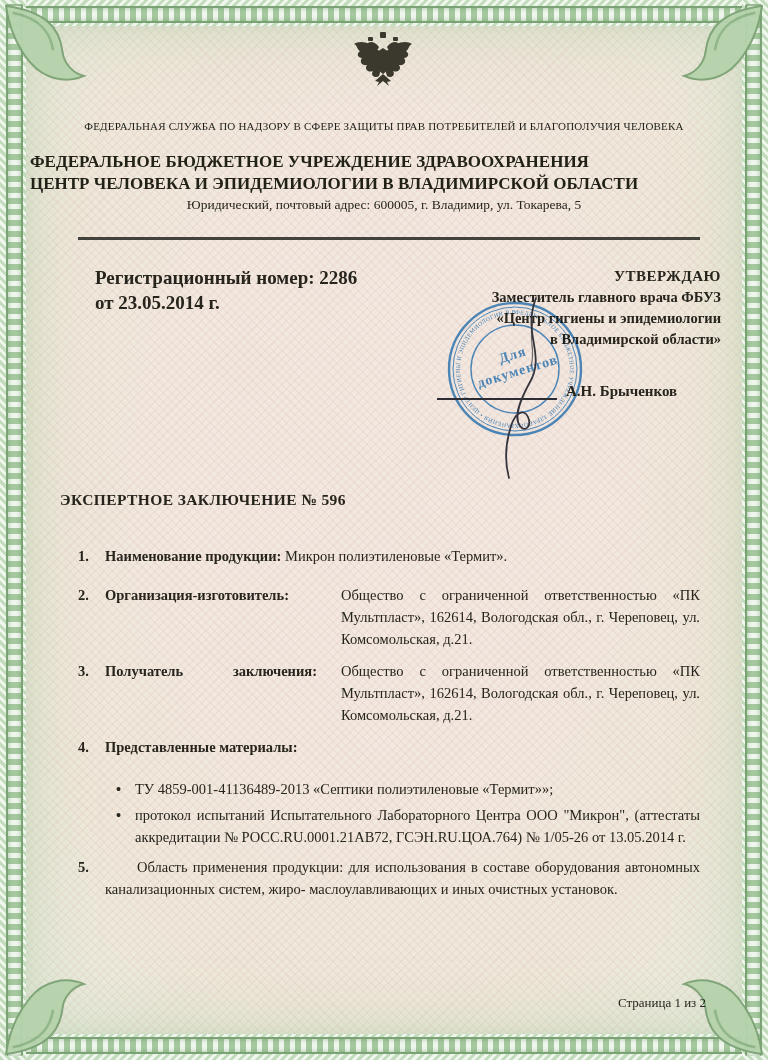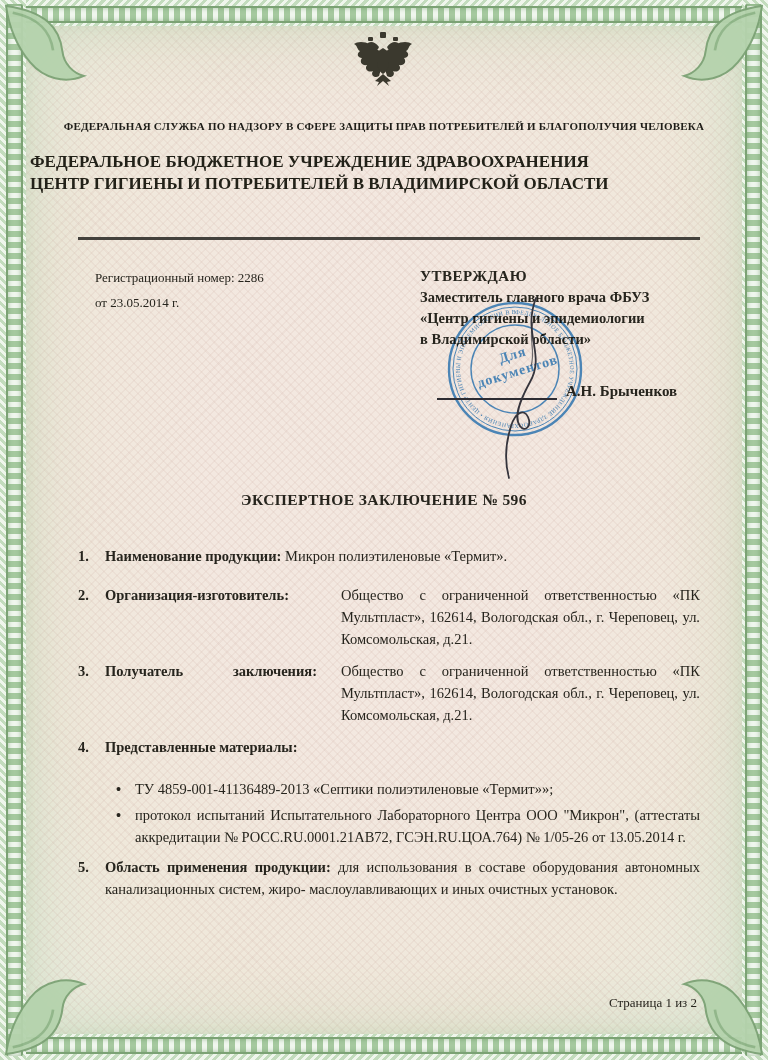--- a/index.html
+++ b/index.html
@@ -37,60 +37,60 @@
   .corner{position:absolute;width:86px;height:86px;z-index:3;opacity:.95;}
   .corner svg{width:100%;height:100%;display:block;}
   .corner.tl{top:2px;left:2px;}
   .corner.tr{top:2px;right:2px;transform:scaleX(-1);}
   .corner.bl{bottom:2px;left:2px;transform:scaleY(-1);}
   .corner.br{bottom:2px;right:2px;transform:scale(-1,-1);}
   
   .content{position:absolute;inset:0;z-index:4;}
   .coat{position:absolute;left:351px;top:31px;width:64px;height:60px;}
   .agency{position:absolute;top:120px;left:50px;width:668px;text-align:center;
-    font-weight:bold;font-size:11px;letter-spacing:.2px;color:#1e1d18;}
+    font-weight:normal;font-size:11px;letter-spacing:.2px;color:#1e1d18;}
   .orgname{position:absolute;top:151px;left:30px;width:708px;
     font-weight:bold;font-size:17px;line-height:22px;color:#222118;}
   .addr{position:absolute;top:197px;left:60px;width:648px;text-align:center;font-size:13.5px;}
   .phone{position:absolute;top:215px;left:60px;width:648px;text-align:center;font-size:13.5px;}
   .rule{position:absolute;top:237px;left:78px;width:622px;height:3px;background:#43413c;}
-  .regblock{position:absolute;left:95px;top:265px;font-weight:normal;font-size:13px;line-height:25px;}
-  .approve{position:absolute;left:420px;top:266px;width:285px;text-align:left;
+  .regblock{position:absolute;left:95px;top:265px;font-weight:bold;font-size:19px;line-height:25px;}
+  .approve{position:absolute;left:436px;top:266px;width:285px;text-align:right;
     font-weight:bold;font-size:14.5px;line-height:21px;}
   .approve .aw{font-size:15px;letter-spacing:.5px;}
   .signline{position:absolute;left:437px;top:383px;width:120px;height:15px;border-bottom:2px solid #2e2d33;z-index:6;}
   .signname{position:absolute;left:566px;top:383px;font-weight:bold;font-size:15px;z-index:7;text-align:right;}
   
   .stamp{position:absolute;left:444px;top:298px;width:142px;height:142px;z-index:5;
     mix-blend-mode:multiply;opacity:.92;}
   .stamp svg{width:100%;height:100%;display:block;}
   .stampcenter{position:absolute;left:18px;top:48px;width:106px;text-align:center;
     transform:rotate(-17deg);color:#3c7cb2;font-weight:bold;font-size:14px;line-height:17px;
     letter-spacing:1px;font-family:"Liberation Serif",serif;}
   .sig{position:absolute;left:470px;top:292px;width:110px;height:190px;z-index:6;}
   .sig svg{width:100%;height:100%;display:block;}
   
-  .doctitle{position:absolute;top:491px;left:60px;width:648px;text-align:center;
+  .doctitle{position:absolute;top:491px;left:60px;width:648px;
     font-weight:bold;font-size:15.5px;letter-spacing:.4px;}
   .items{position:absolute;left:78px;top:545px;width:622px;font-size:14.5px;line-height:22px;}
   .item{position:relative;}
   .item .num{position:absolute;left:0;top:0;font-weight:bold;}
   .item .body{padding-left:27px;}
   .item .just{text-align:justify;}
   .item.cols .body{display:grid;grid-template-columns:212px 1fr;column-gap:24px;}
   .col-label{display:block;font-weight:bold;text-align:justify;text-align-last:justify;}
   .i1{margin-bottom:17px;}
   .i2{margin-bottom:10px;}
   .i3{margin-bottom:10px;}
   .i4{margin-bottom:0;}
   .bullets{list-style:none;margin:20px 0 8px 0;padding:0;}
   .bullets li{position:relative;padding-left:57px;text-align:justify;margin-bottom:4px;}
   .bullets .bullet{position:absolute;left:38px;top:0;font-weight:bold;}
-  .i5 b{font-weight:bold;}
-  .footer{position:absolute;top:995px;left:0;width:697px;text-align:right;font-size:13px;z-index:4;}
+  .i5 b{font-weight:normal;margin-left:32px;}
+  .footer{position:absolute;top:995px;left:9px;width:697px;text-align:right;font-size:13px;z-index:4;}
 </style>
 </head>
 <body>
 
 <div class="page">
 
   <div class="paper"></div>
 
   <div class="edge top"></div>
   <div class="edge bottom"></div>
@@ -136,22 +136,23 @@
           <rect x="29" y="1" width="6" height="6" rx="1"></rect>
           <path d="M32 17 L38 21 L38 31 C38 37 35 41 32 43 C29 41 26 37 26 31 L26 21 Z"></path>
           <path d="M32 43 L40 50 L36 51 L38 55 L32 50 L26 55 L28 51 L24 50 Z"></path>
         </g>
       </svg>
     </div>
 
     <div class="agency">ФЕДЕРАЛЬНАЯ СЛУЖБА ПО НАДЗОРУ В СФЕРЕ ЗАЩИТЫ ПРАВ ПОТРЕБИТЕЛЕЙ И БЛАГОПОЛУЧИЯ ЧЕЛОВЕКА</div>
     <div class="orgname">
       <div>ФЕДЕРАЛЬНОЕ БЮДЖЕТНОЕ УЧРЕЖДЕНИЕ ЗДРАВООХРАНЕНИЯ</div>
-      <div>ЦЕНТР ГИГИЕНЫ И ПОТРЕБИТЕЛЕЙ В ВЛАДИМИРСКОЙ ОБЛАСТИ</div>
-    </div>
+      <div>ЦЕНТР ЧЕЛОВЕКА И ЭПИДЕМИОЛОГИИ В ВЛАДИМИРСКОЙ ОБЛАСТИ</div>
+    </div>
+    <div class="addr">Юридический, почтовый адрес: 600005, г. Владимир, ул. Токарева, 5</div>
     <div class="rule"></div>
 
     <div class="regblock">
       <div>Регистрационный номер: 2286</div>
       <div>от  23.05.2014 г.</div>
     </div>
 
     <div class="approve">
       <div class="aw">УТВЕРЖДАЮ</div>
       <div>Заместитель главного врача ФБУЗ</div>

